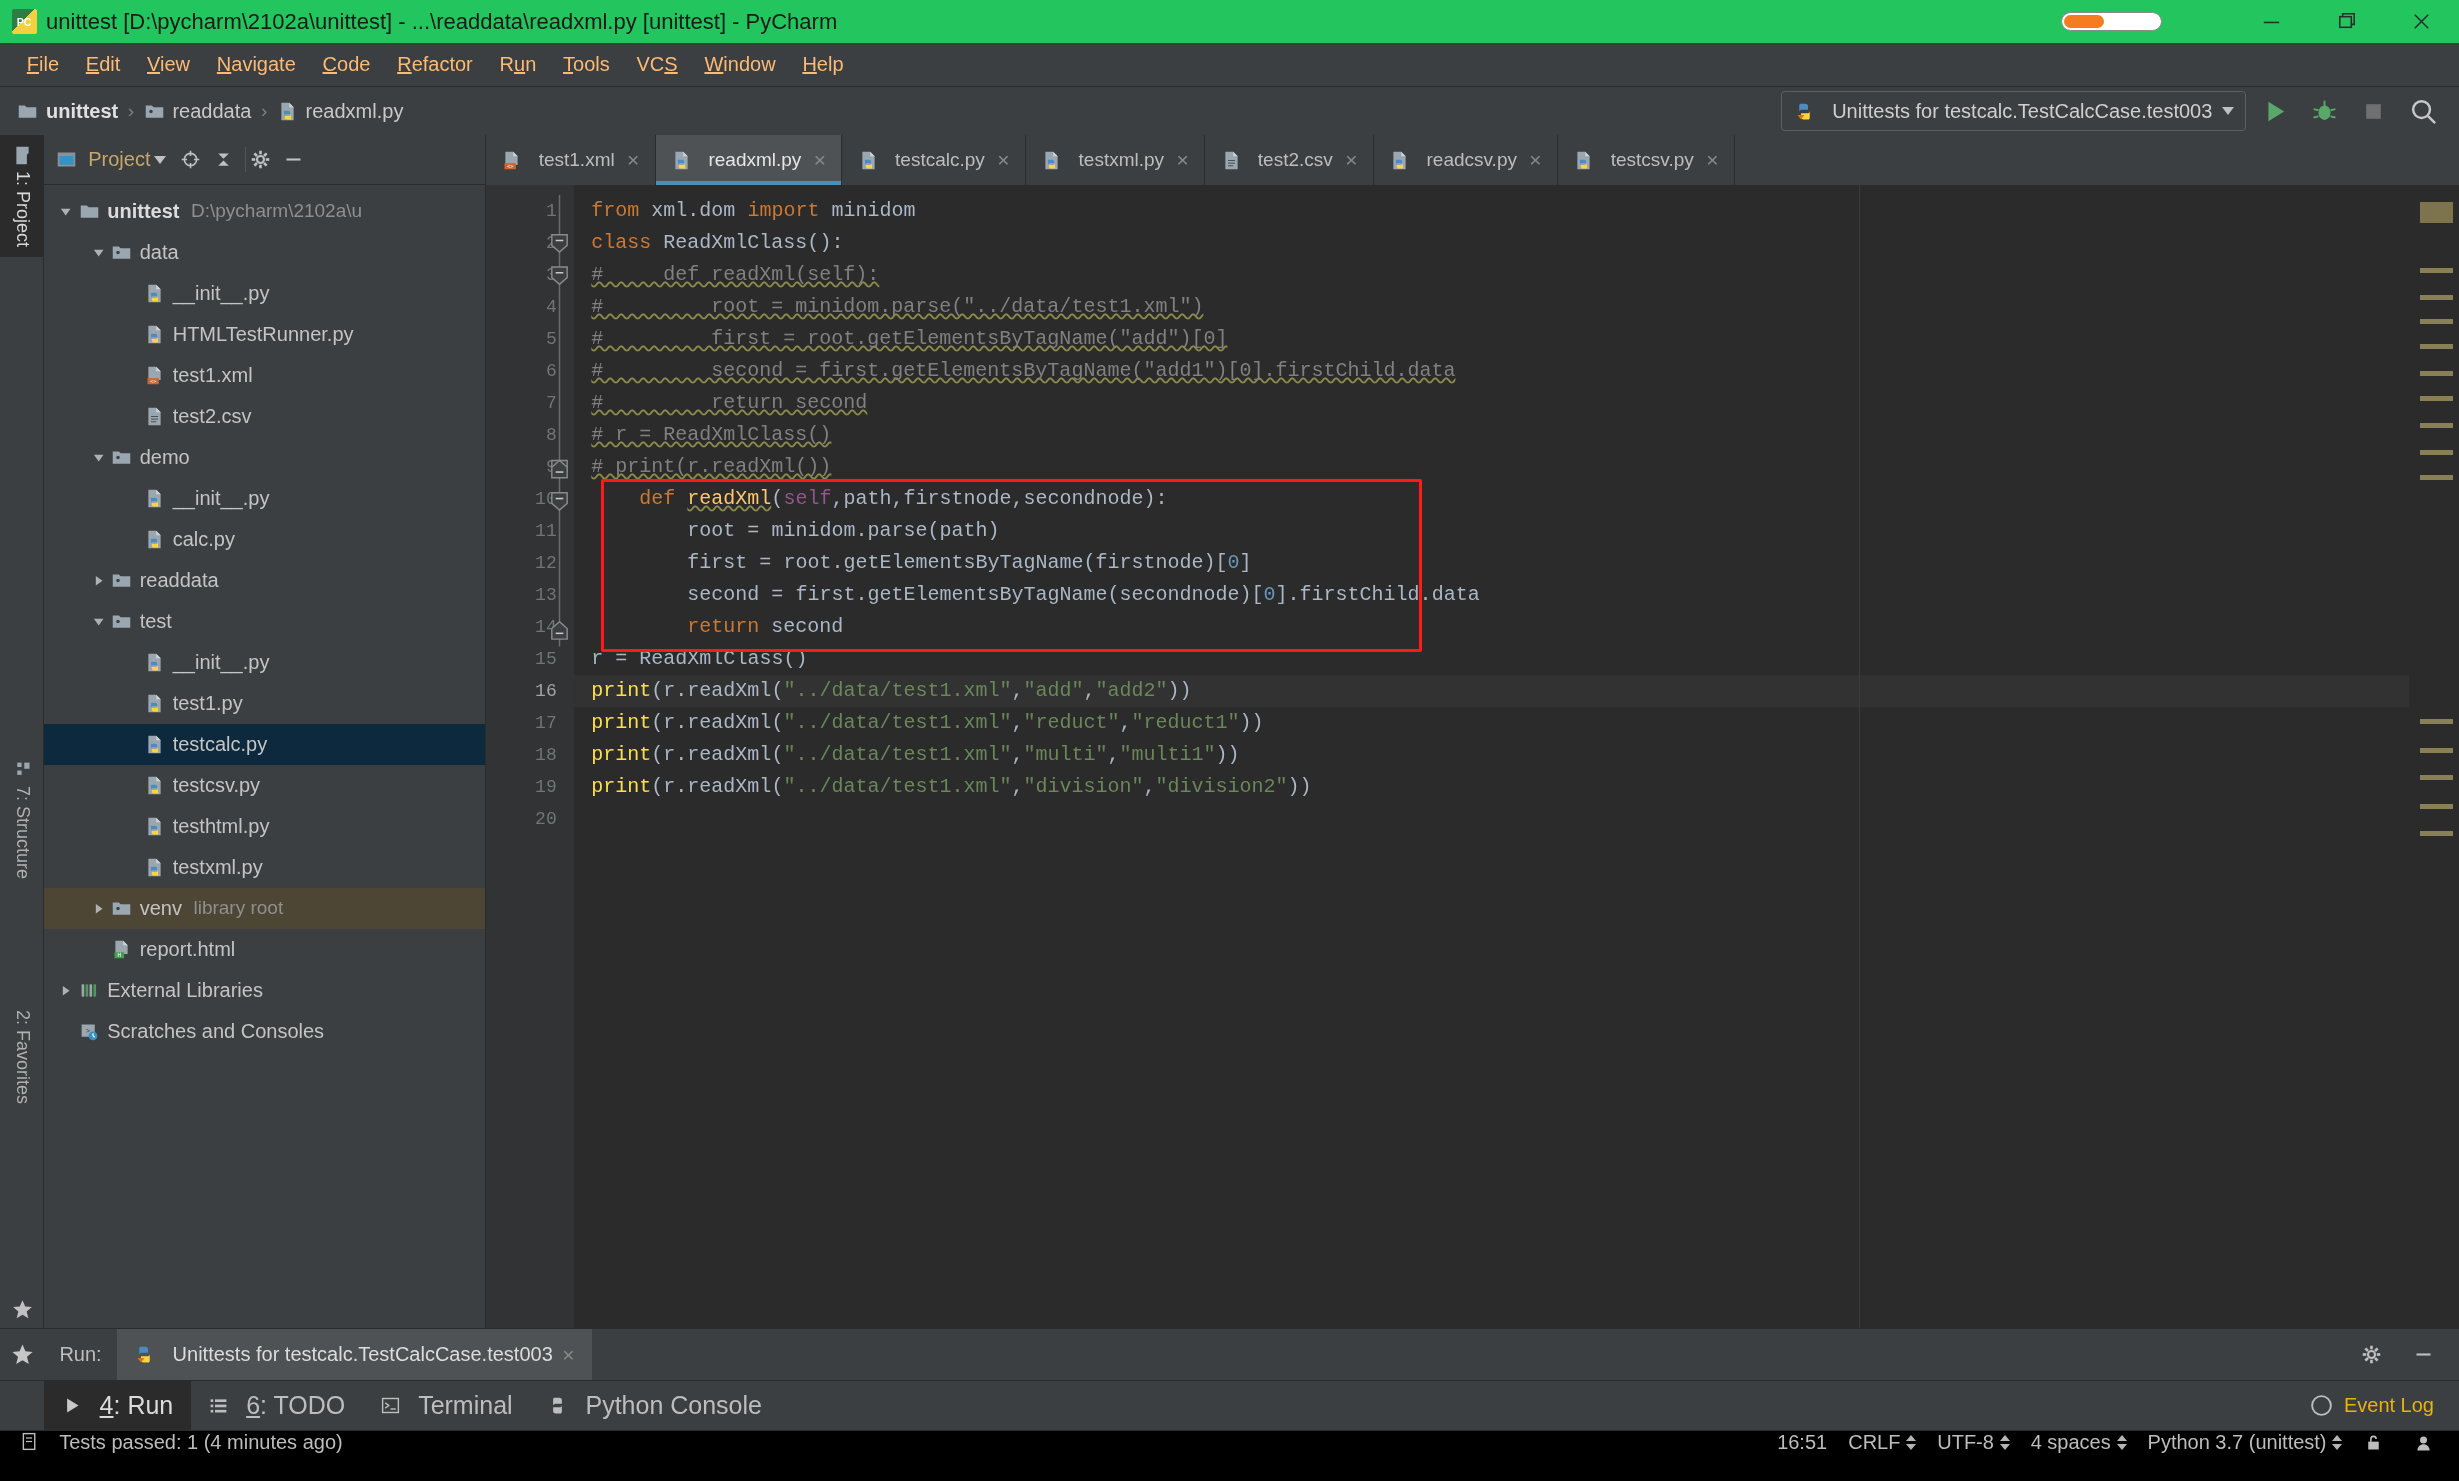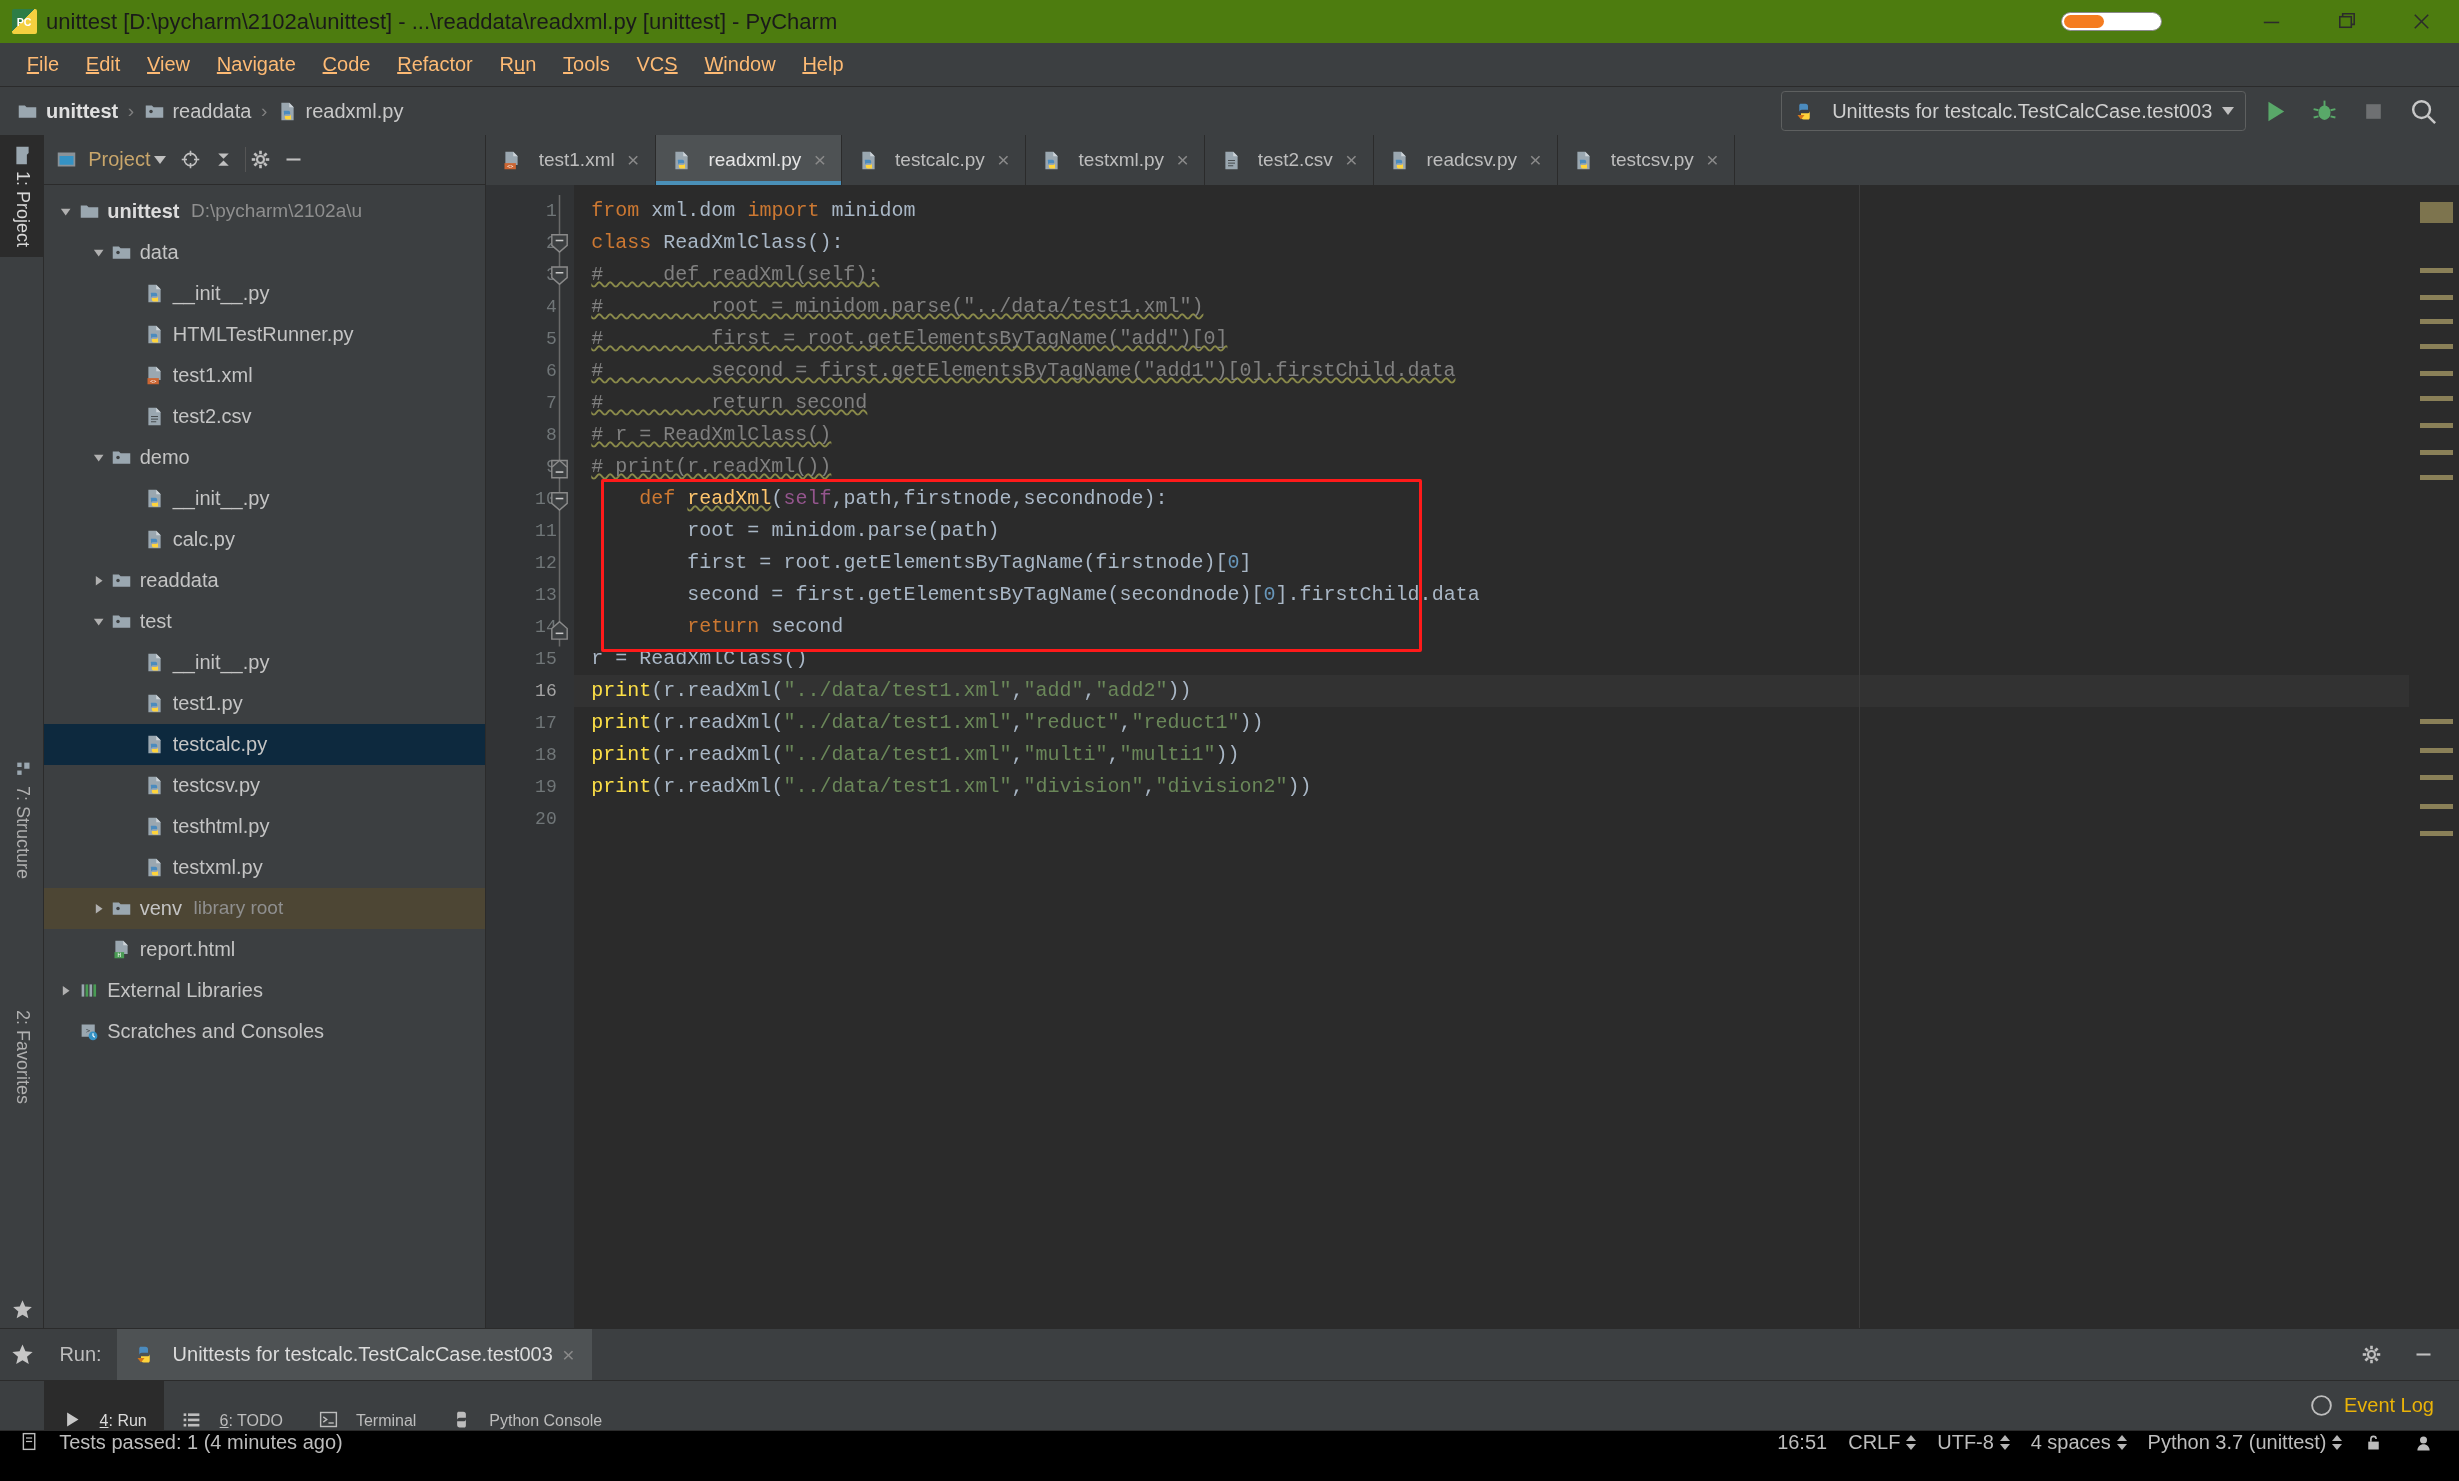--- a/index.html
+++ b/index.html
@@ -5,21 +5,21 @@
   * { box-sizing: border-box; margin: 0; padding: 0; }
   html, body {
     width: 2459px; height: 1481px;
     background: #3c3f41;
     font-family: "Liberation Sans", sans-serif;
     overflow: hidden;
   }
 
   
   .titlebar {
-    height: 43px; background: #4d7c0f; color: #000000;
+    height: 43px; background: #22c55e; color: #000000;
     display: flex; align-items: center; position: relative;
   }
   .titlebar .tb-icon {
     width: 25px; height: 25px; margin: 0 9.6px 0 11.5px;
     background: linear-gradient(135deg,#2d7d46 0%,#2d7d46 45%,#f4d03f 45%,#f4d03f 100%);
     border-radius: 1.9px; position: relative; flex: none;
   }
   .titlebar .tb-icon::after {
     content: "PC"; position: absolute; inset: 0;
     font-size: 10.6px; color: #fff; display: flex;
@@ -147,21 +147,21 @@
   
   .runwin { height: 52px; background: #3c3f41; display: flex; align-items: center; border-top: 1px solid #2b2b2b; position: relative; }
   .runwin .star { width: 44px; display: flex; align-items: center; justify-content: center; }
   .runwin .rlabel { font-size: 20px; color: #bdbdbd; padding: 0 15.4px; }
   .runtab { display: flex; align-items: center; gap: 9.6px; background: #4e5254; height: 100%; padding: 0 17.3px; font-size: 20px; color: #dcdcdc; }
   .runtab .x { color: #8a8a8a; font-size: 21px; }
   .runwin-right { position: absolute; right: 17.3px; display: flex; align-items: center; gap: 23px; }
 
   
   .bottombar { height: 50px; background: #3c3f41; display: flex; align-items: center; padding-left: 44px; gap: 0; border-top: 1px solid #2b2b2b; position: relative; }
-  .btab { display: flex; align-items: flex-end; gap: 9.6px; font-size: 16px; color: #bdbdbd; padding: 0 17.3px; height: 100%; }
+  .btab { display: flex; align-items: center; gap: 9.6px; font-size: 25px; color: #bdbdbd; padding: 0 17.3px; height: 100%; }
   .btab.active { background: #2b2b2b; color: #dcdcdc; }
   .btab u { text-decoration: underline; }
   .bottombar-right { position: absolute; right: 25px; display: flex; align-items: center; gap: 9.6px; font-size: 20px; color: #eab308; }
 
   
   .statusbar { height: 64px; background: #000000; display: flex; align-items: flex-start; padding-left: 19px; gap: 11.5px; border-top: 1px solid #2b2b2b; position: relative; font-size: 20px; color: #bdbdbd; }
   .status-right { position: absolute; right: 17.3px; display: flex; align-items: center; gap: 21px; }
   .spin { display: flex; align-items: center; gap: 5.8px; }
   .updown { display: inline-flex; flex-direction: column; gap: 2.9px; }
   .updown i { width: 0; height: 0; border-left: 5.8px solid transparent; border-right: 5.8px solid transparent; }

